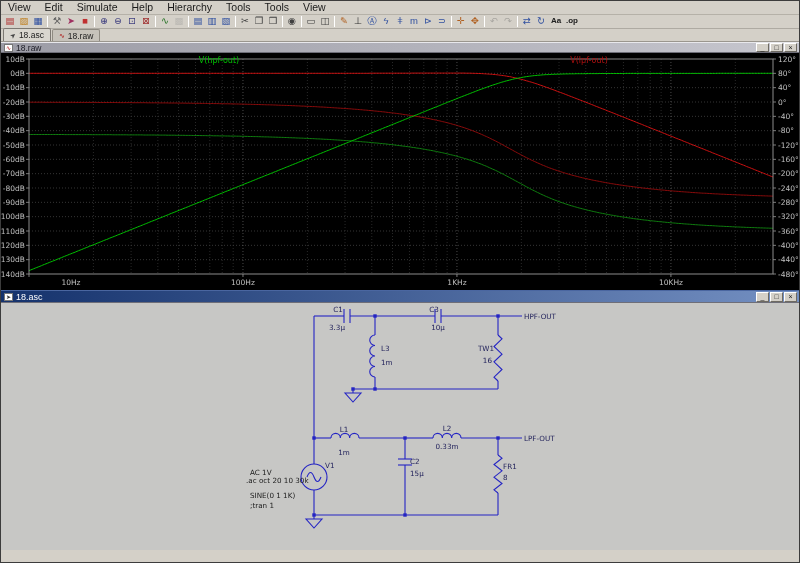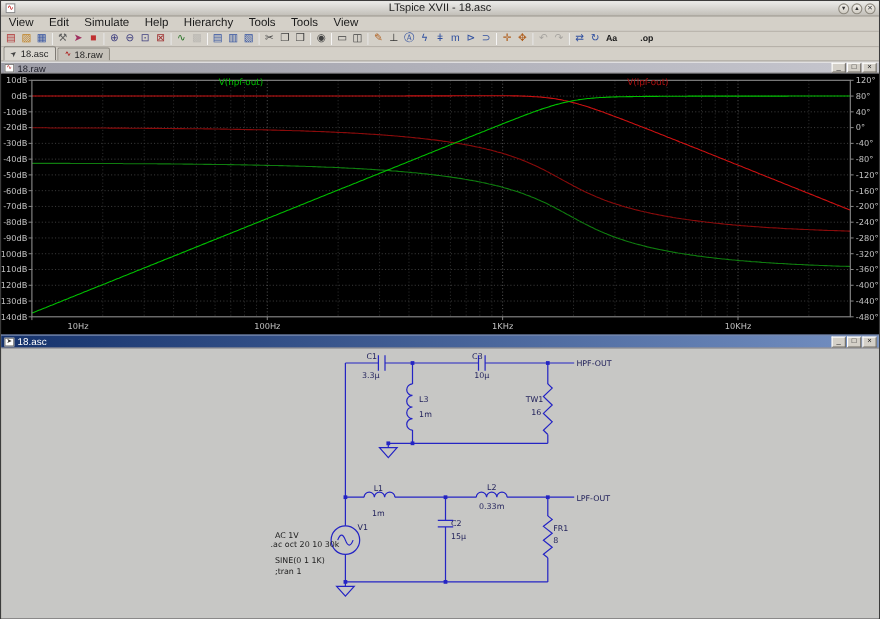--- a/index.html
+++ b/index.html
@@ -53,29 +53,20 @@
   .plot-body svg{display:block;}
   
   .sch-body{height:247px;background:#c7c7c5;box-shadow:inset 1px 1px 0 #8f8b84;text-align:right;}
   .sch-body svg{display:block;}
 </style>
 </head>
 <body>
 
 <div class="app">
 
-  <div class="titlebar">
-    <span class="app-icon">∿</span>
-    <span class="title-text">LTspice XVII - 18.asc</span>
-    <span class="win-controls">
-        <span class="win-btn">▾</span>
-        <span class="win-btn">▴</span>
-        <span class="win-btn">✕</span>
-      </span>
-  </div>
 
   <div class="menubar">
       <span class="menu-item">View</span>
       <span class="menu-item">Edit</span>
       <span class="menu-item">Simulate</span>
       <span class="menu-item">Help</span>
       <span class="menu-item">Hierarchy</span>
       <span class="menu-item">Tools</span>
       <span class="menu-item">Tools</span>
       <span class="menu-item">View</span>
@@ -122,21 +113,21 @@
       <span class="tsep"></span>
       <span class="tbtn" style="color: rgb(176, 96, 32);">✛</span>
       <span class="tbtn" style="color: rgb(176, 96, 32);">✥</span>
       <span class="tsep"></span>
       <span class="tbtn off" style="color: rgb(96, 96, 96);">↶</span>
       <span class="tbtn off" style="color: rgb(96, 96, 96);">↷</span>
       <span class="tsep"></span>
       <span class="tbtn" style="color: rgb(48, 80, 160);">⇄</span>
       <span class="tbtn" style="color: rgb(48, 80, 160);">↻</span>
       <span class="tbtn txt" style="color: rgb(32, 32, 32);">Aa</span>
-      <span class="tbtn txt" style="color: rgb(32, 32, 32); margin-left: 16px;">.op</span>
+      <span class="tbtn txt" style="color: rgb(32, 32, 32);">.op</span>
     </div>
 
   <div class="tabrow">
       <span class="tab active">
         <span class="ticon" style="color: rgb(68, 68, 68); transform: rotate(-40deg); display: inline-block;">➤</span>
         <span>18.asc</span>
       </span>
       <span class="tab">
         <span class="ticon" style="color: rgb(170, 0, 0);">∿</span>
         <span>18.raw</span>

